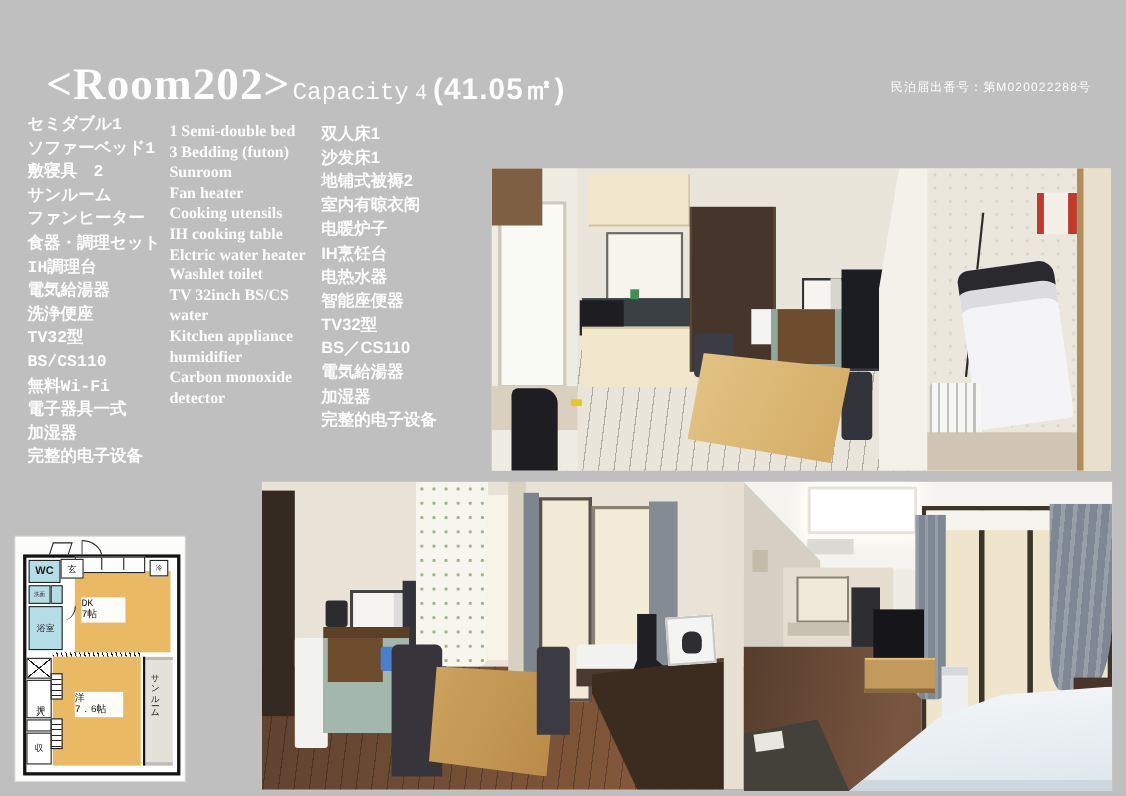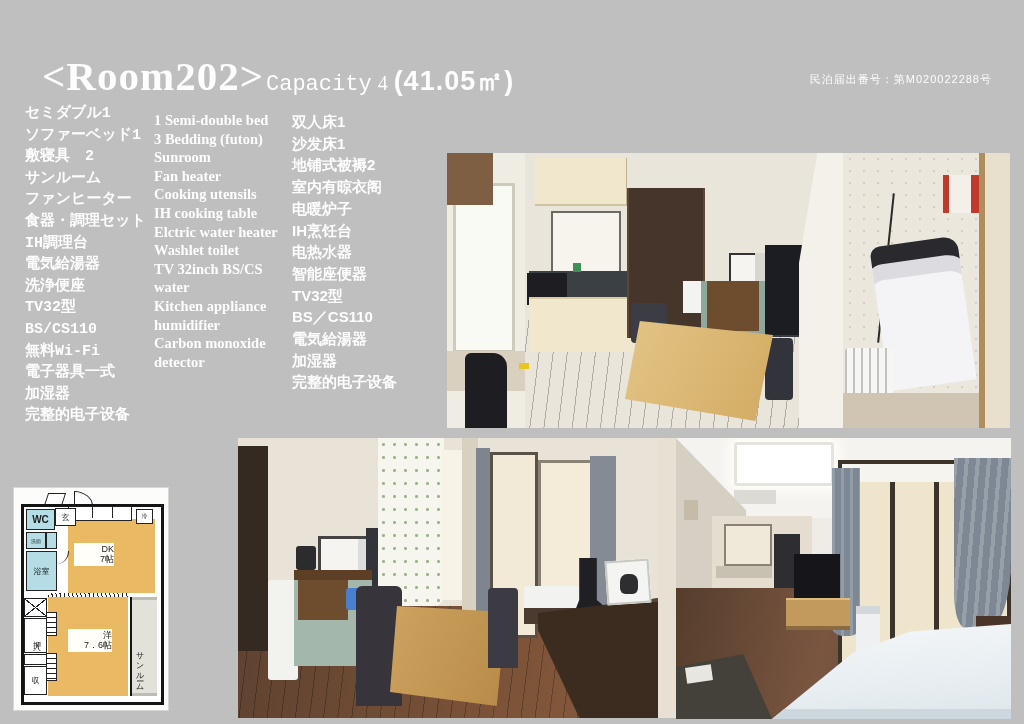--- a/index.html
+++ b/index.html
@@ -20,21 +20,21 @@
   .col-en{left:154px;top:111px;width:140px;line-height:18.6px;font-size:14.5px;
           font-family:"Liberation Serif",serif;font-weight:bold;}
   .col-zh{left:292px;top:111px;width:150px;line-height:21.7px;}
   
   .floorplan{left:14px;top:488px;width:154px;height:222px;background:#fcfcfa;
              color:#1c1c1c;font-size:9px;box-shadow:0 0 0 1px #d7d7d5;}
   .fp-wall{position:absolute;left:7px;top:16px;width:137px;height:195px;border:3px solid #141414;background:#fff;}
   .fp-room{position:absolute;background:#e9b964;}
   .fp-wet{position:absolute;background:#b5dde6;border:1px solid #222;display:flex;align-items:center;justify-content:center;}
   .fp-box{position:absolute;background:#fff;border:1px solid #222;display:flex;align-items:center;justify-content:center;}
-  .fp-label{position:absolute;color:#222;text-align:right;line-height:1.15;}
+  .fp-label{position:absolute;color:#222;text-align:left;line-height:1.15;font-family:Liberation Mono, monospace;}
   .fp-vert{writing-mode:vertical-rl;text-orientation:upright;letter-spacing:1px;}
   .zigzag{position:absolute;height:4px;
      background:repeating-linear-gradient(75deg,#222 0 1px,transparent 1px 4px);}
   
   .photo{position:absolute;overflow:hidden;}
   .plank-dark{background:linear-gradient(100deg,#4e3a2b,#6a4c36 55%,#55402e);}
   .plank-lines{background-image:repeating-linear-gradient(97deg,rgba(0,0,0,.25) 0 1px,transparent 1px 14px);}
 </style>
 </head>
 <body>

